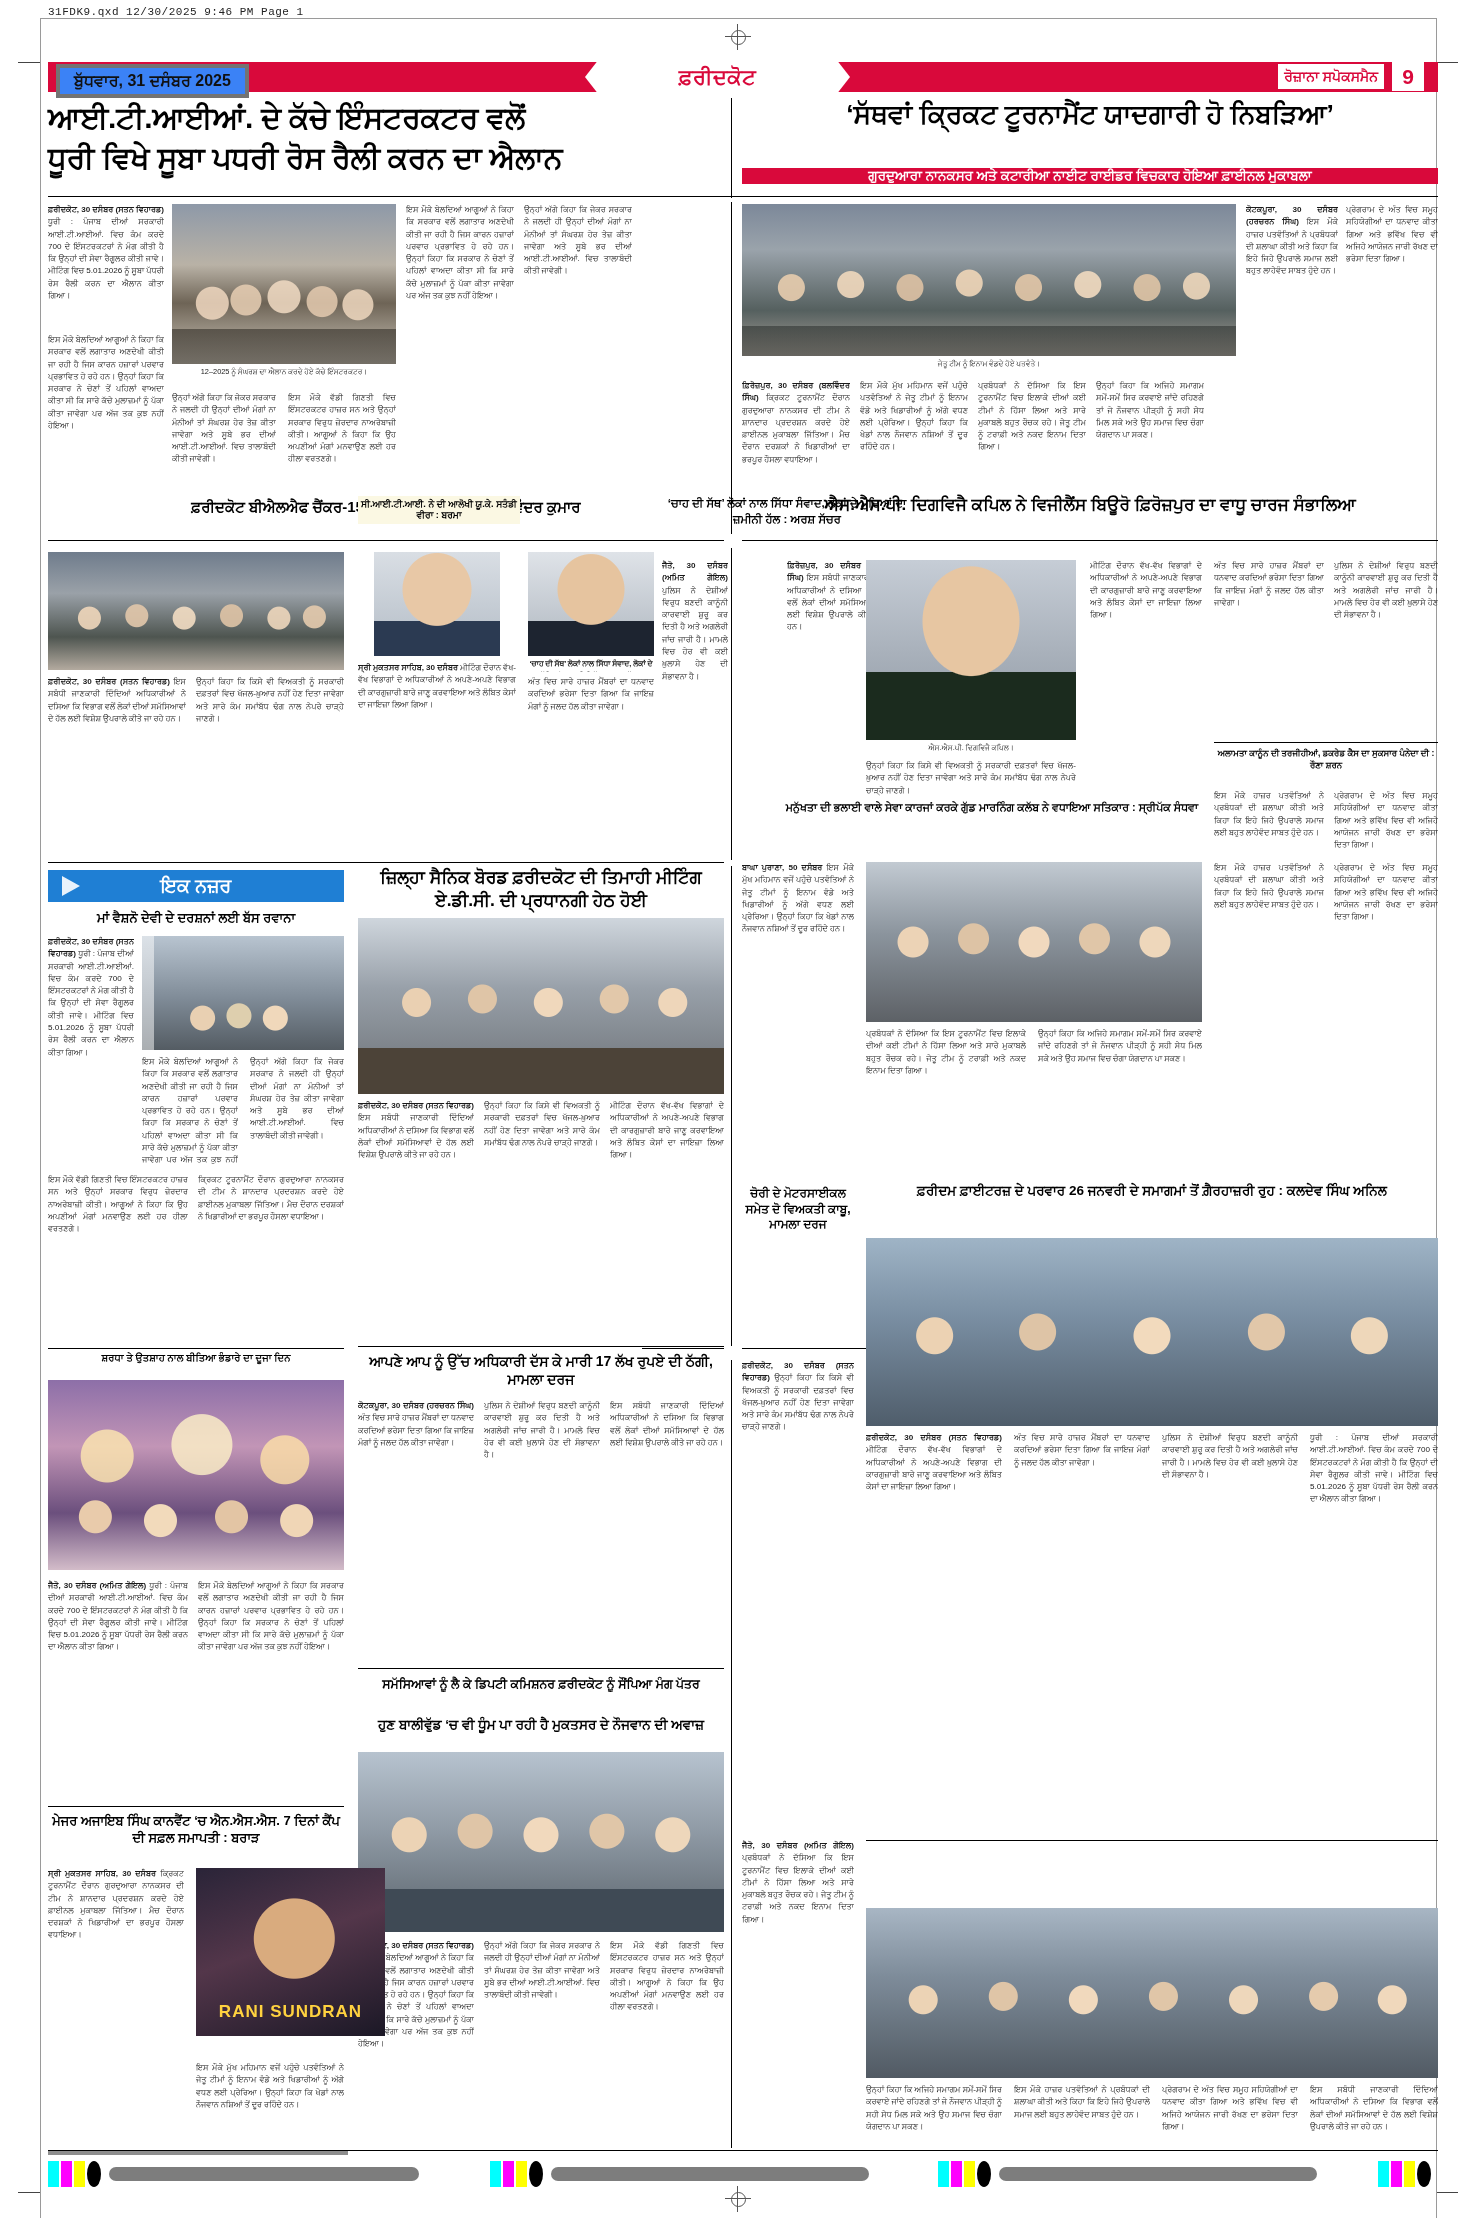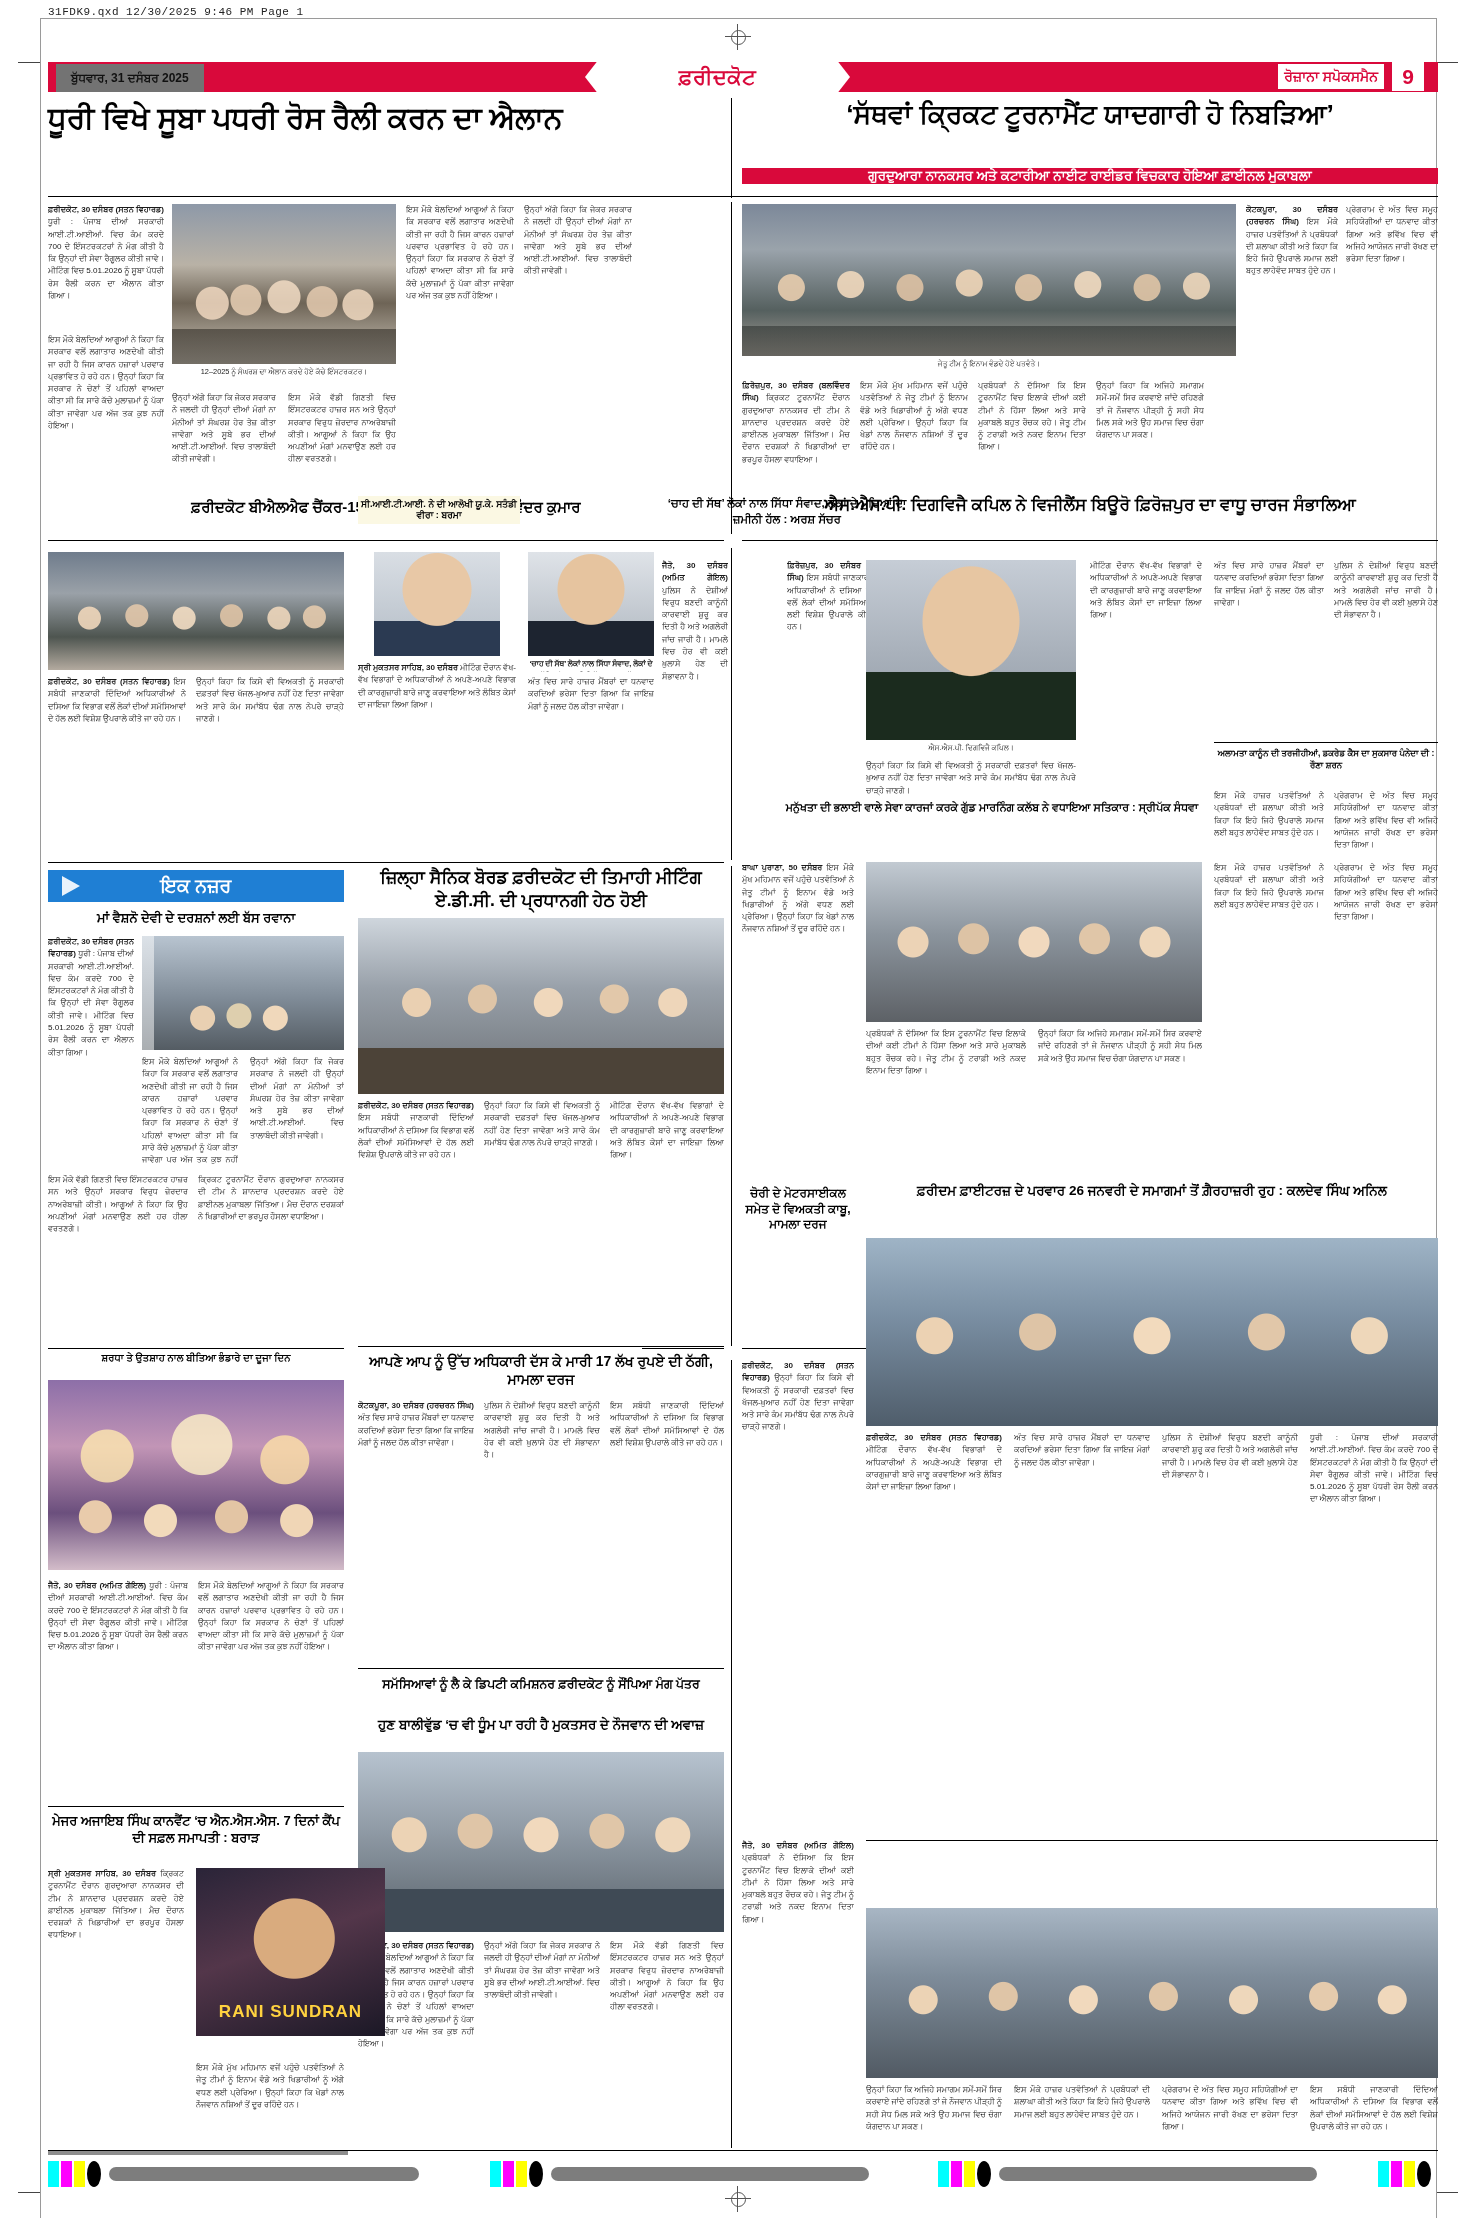--- a/index.html
+++ b/index.html
@@ -14,22 +14,22 @@
   .regmark:after{content:"";position:absolute;top:12px;left:0;height:1px;width:26px;background:#555;}
   .regcirc{position:absolute;left:6px;top:6px;width:13px;height:13px;border:1px solid #555;border-radius:50%;}
 
   .tickL{position:absolute;left:18px;width:22px;height:1px;background:#444;}
   .tickR{position:absolute;right:18px;width:22px;height:1px;background:#444;}
 
   .trimline{position:absolute;background:#9a9a9a;}
 
   
   .masthead{position:absolute;left:48px;top:62px;width:1390px;height:30px;background:#d9093b;}
-  .mast-date{position:absolute;left:56px;top:64px;height:26px;background:#737373;border:1px solid #737373;
-      display:flex;align-items:center;padding:0 14px;font-size:12px;font-weight:bold;color:#111;}
+  .mast-date{position:absolute;left:56px;top:64px;height:26px;background:#3b82f6;border:4px solid #737373;
+      display:flex;align-items:center;padding:0 14px;font-size:16px;font-weight:bold;color:#111;}
   .mast-center{position:absolute;left:585px;top:60px;width:265px;height:34px;background:#fff;
       display:flex;align-items:center;justify-content:center;
       clip-path:polygon(5% 0,95% 0,100% 50%,95% 100%,5% 100%,0 50%);}
   .mast-center span{font-size:21px;font-weight:bold;color:#d9093b;letter-spacing:.5px;}
   .mast-brand{position:absolute;right:92px;top:64px;height:25px;background:#fff;display:flex;align-items:center;
       padding:0 6px;font-size:14px;font-weight:bold;color:#d9093b;}
   .mast-pg{position:absolute;right:52px;top:62px;width:32px;height:29px;background:#fff;
       display:flex;align-items:center;justify-content:center;font-size:21px;font-weight:bold;color:#d9093b;}
 
   
@@ -99,20 +99,21 @@
 
 <div class="masthead"></div>
 <div class="mast-date">ਬੁੱਧਵਾਰ, 31 ਦਸੰਬਰ 2025</div>
 <div class="mast-center">
   <span>ਫ਼ਰੀਦਕੋਟ</span>
 </div>
 <div class="mast-brand">ਰੋਜ਼ਾਨਾ ਸਪੋਕਸਮੈਨ</div>
 <div class="mast-pg">9</div>
 
 <div class="hl-left">
+  <div class="l">ਆਈ.ਟੀ.ਆਈਆਂ. ਦੇ ਕੱਚੇ ਇੰਸਟਰਕਟਰ ਵਲੋਂ</div>
   <div class="l">ਧੂਰੀ ਵਿਖੇ ਸੂਬਾ ਪਧਰੀ ਰੋਸ ਰੈਲੀ ਕਰਨ ਦਾ ਐਲਾਨ</div>
 </div>
 <div class="hl-right">
   <div class="l">‘ਸੱਥਵਾਂ ਕ੍ਰਿਕਟ ਟੂਰਨਾਮੈਂਟ ਯਾਦਗਾਰੀ ਹੋ ਨਿਬੜਿਆ’</div>
 </div>
 <div class="hl-sub">
   <span class="box">ਗੁਰਦੁਆਰਾ ਨਾਨਕਸਰ ਅਤੇ ਕਟਾਰੀਆ ਨਾਈਟ ਰਾਈਡਰ ਵਿਚਕਾਰ ਹੋਇਆ ਫ਼ਾਈਨਲ ਮੁਕਾਬਲਾ</span>
 </div>
 
 <div class="vrule" style="left:731px;top:98px;height:100px;"></div>

